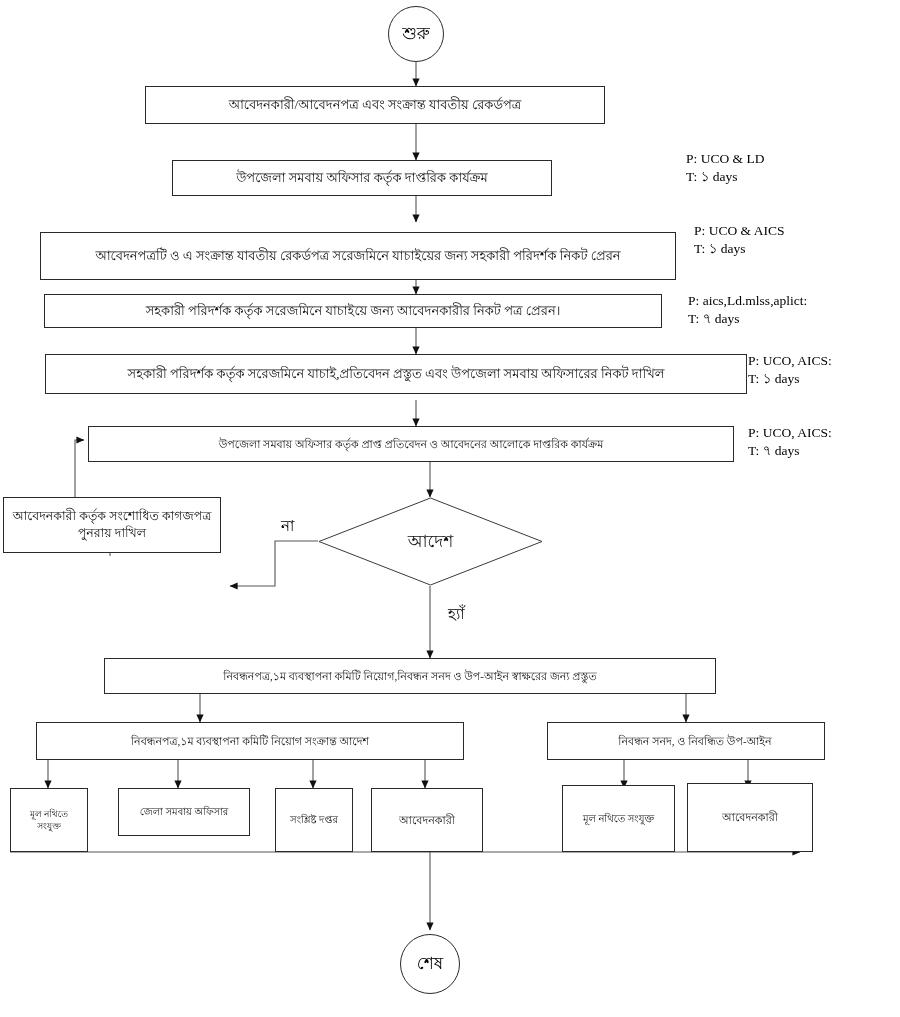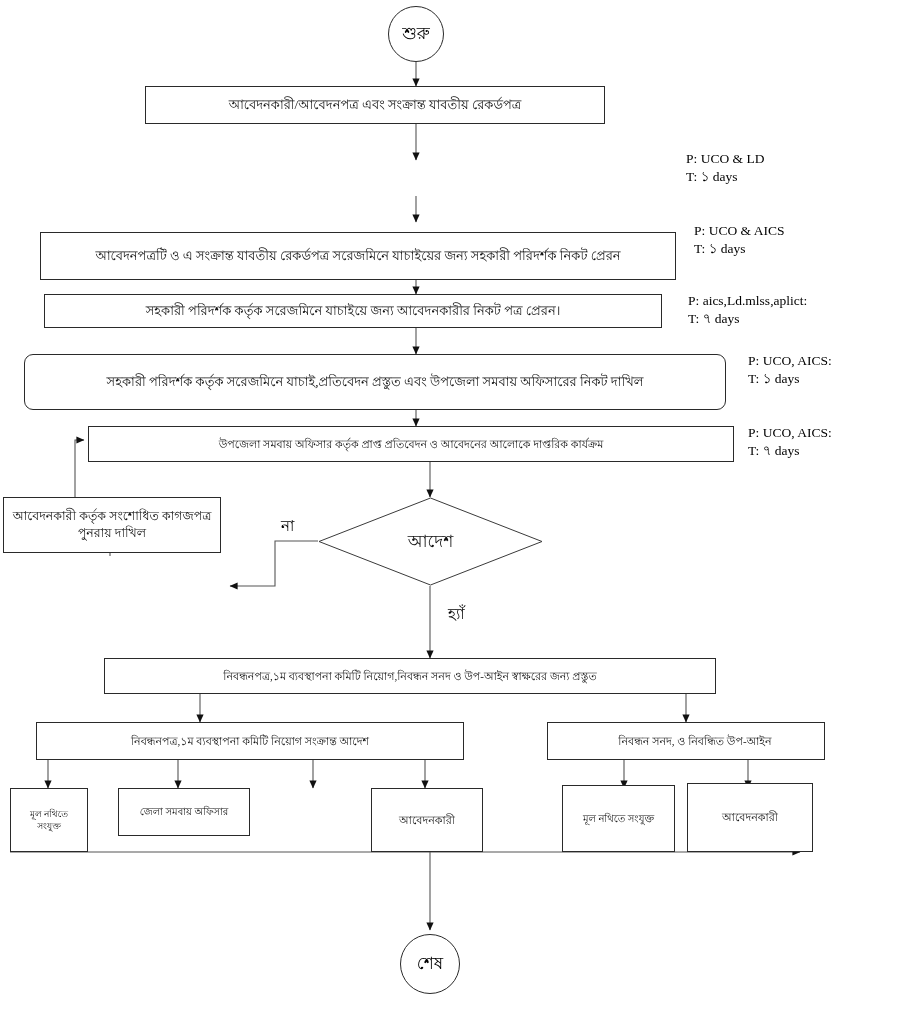--- a/index.html
+++ b/index.html
@@ -141,20 +141,23 @@
   </svg>
 
   <div class="terminal" style="left:388px; top:6px; width:56px; height:56px;">
     <span>শুরু</span>
   </div>
 
   <div class="node t13" style="left:145px; top:86px; width:460px; height:38px;">
     <span>আবেদনকারী/আবেদনপত্র এবং সংক্রান্ত যাবতীয় রেকর্ডপত্র</span>
   </div>
 
+  <div class="node t13" style="left:172px; top:160px; width:380px; height:36px;">
+    <span>উপজেলা সমবায় অফিসার কর্তৃক দাপ্তরিক কার্যক্রম</span>
+  </div>
   <div class="annot" style="left:686px; top:150px;">
     <span class="ln">P: UCO &amp; LD</span>
     <span class="ln">T: ১ days</span>
   </div>
 
   <div class="node t13" style="left:40px; top:222px; width:636px; height:48px;margin-top:10px;">
     <span>আবেদনপত্রটি ও এ সংক্রান্ত যাবতীয় রেকর্ডপত্র সরেজমিনে যাচাইয়ের জন্য সহকারী পরিদর্শক নিকট প্রেরন</span>
   </div>
   <div class="annot" style="left:694px; top:222px;">
     <span class="ln">P: UCO &amp; AICS</span>
@@ -162,21 +165,21 @@
   </div>
 
   <div class="node t13" style="left:44px; top:294px; width:618px; height:34px;">
     <span>সহকারী পরিদর্শক কর্তৃক সরেজমিনে যাচাইয়ে জন্য আবেদনকারীর নিকট পত্র প্রেরন।</span>
   </div>
   <div class="annot" style="left:688px; top:292px;">
     <span class="ln">P: aics,Ld.mlss,aplict:</span>
     <span class="ln">T: ৭ days</span>
   </div>
 
-  <div class="node t13" style="left:24px; top:354px; width:702px; height:56px;border-radius:9px;">
+  <div class="node t13" style="left:45px; top:354px; width:702px; height:40px;">
     <span>সহকারী পরিদর্শক কর্তৃক সরেজমিনে যাচাই,প্রতিবেদন প্রস্তুত এবং উপজেলা সমবায় অফিসারের নিকট দাখিল</span>
   </div>
   <div class="annot" style="left:748px; top:352px;">
     <span class="ln">P: UCO, AICS:</span>
     <span class="ln">T: ১ days</span>
   </div>
 
   <div class="node t11" style="left:88px; top:426px; width:646px; height:36px;">
     <span>উপজেলা সমবায় অফিসার কর্তৃক প্রাপ্ত প্রতিবেদন ও আবেদনের আলোকে দাপ্তরিক কার্যক্রম</span>
   </div>
@@ -210,20 +213,23 @@
   <div class="node t11" style="left:547px; top:722px; width:278px; height:38px;padding-left:18px;">
     <span>নিবন্ধন সনদ,  ও নিবন্ধিত উপ-আইন</span>
   </div>
 
   <div class="node t9" style="left:10px; top:788px; width:78px; height:64px;">
     <span>মূল নথিতে সংযুক্ত</span>
   </div>
   <div class="node t10" style="left:118px; top:788px; width:132px; height:48px;">
     <span>জেলা সমবায় অফিসার</span>
   </div>
+  <div class="node t10" style="left:275px; top:788px; width:78px; height:64px;">
+    <span>সংশ্লিষ্ট দপ্তর</span>
+  </div>
   <div class="node t11" style="left:371px; top:788px; width:112px; height:64px;">
     <span>আবেদনকারী</span>
   </div>
   <div class="node t10" style="left:562px; top:785px; width:113px; height:67px;">
     <span>মূল নথিতে সংযুক্ত</span>
   </div>
   <div class="node t11" style="left:687px; top:783px; width:126px; height:69px;">
     <span>আবেদনকারী</span>
   </div>
 

